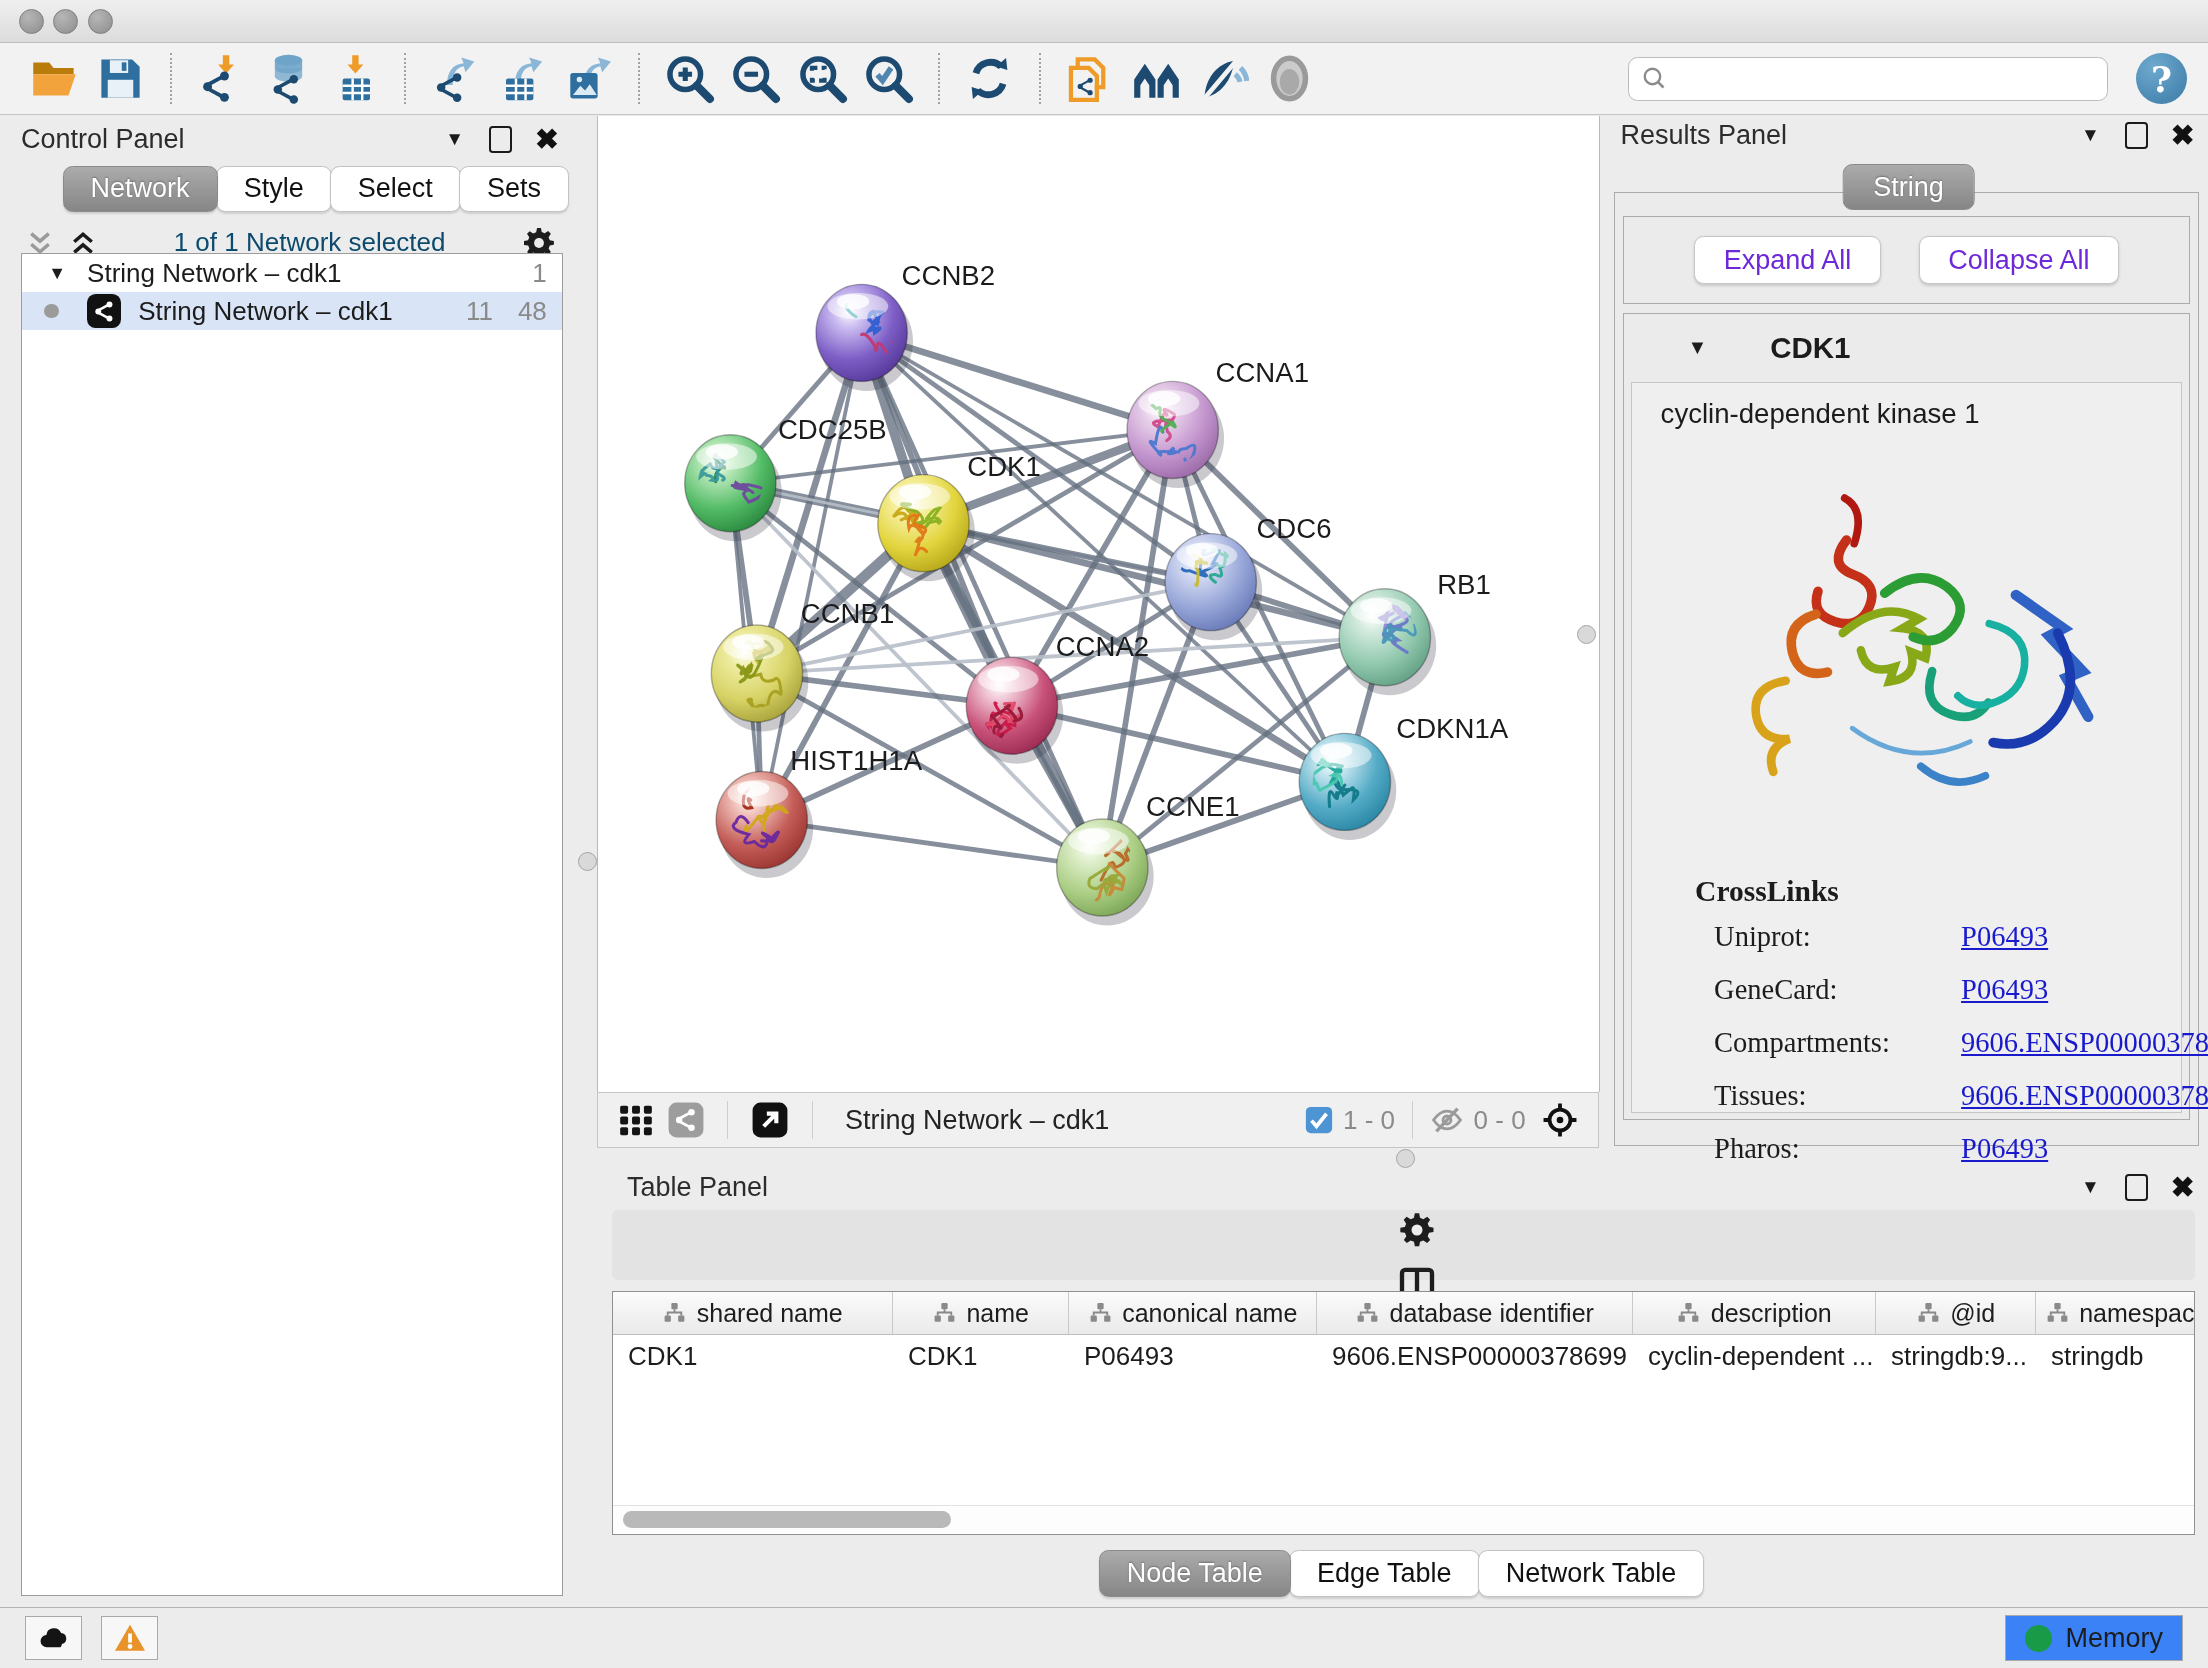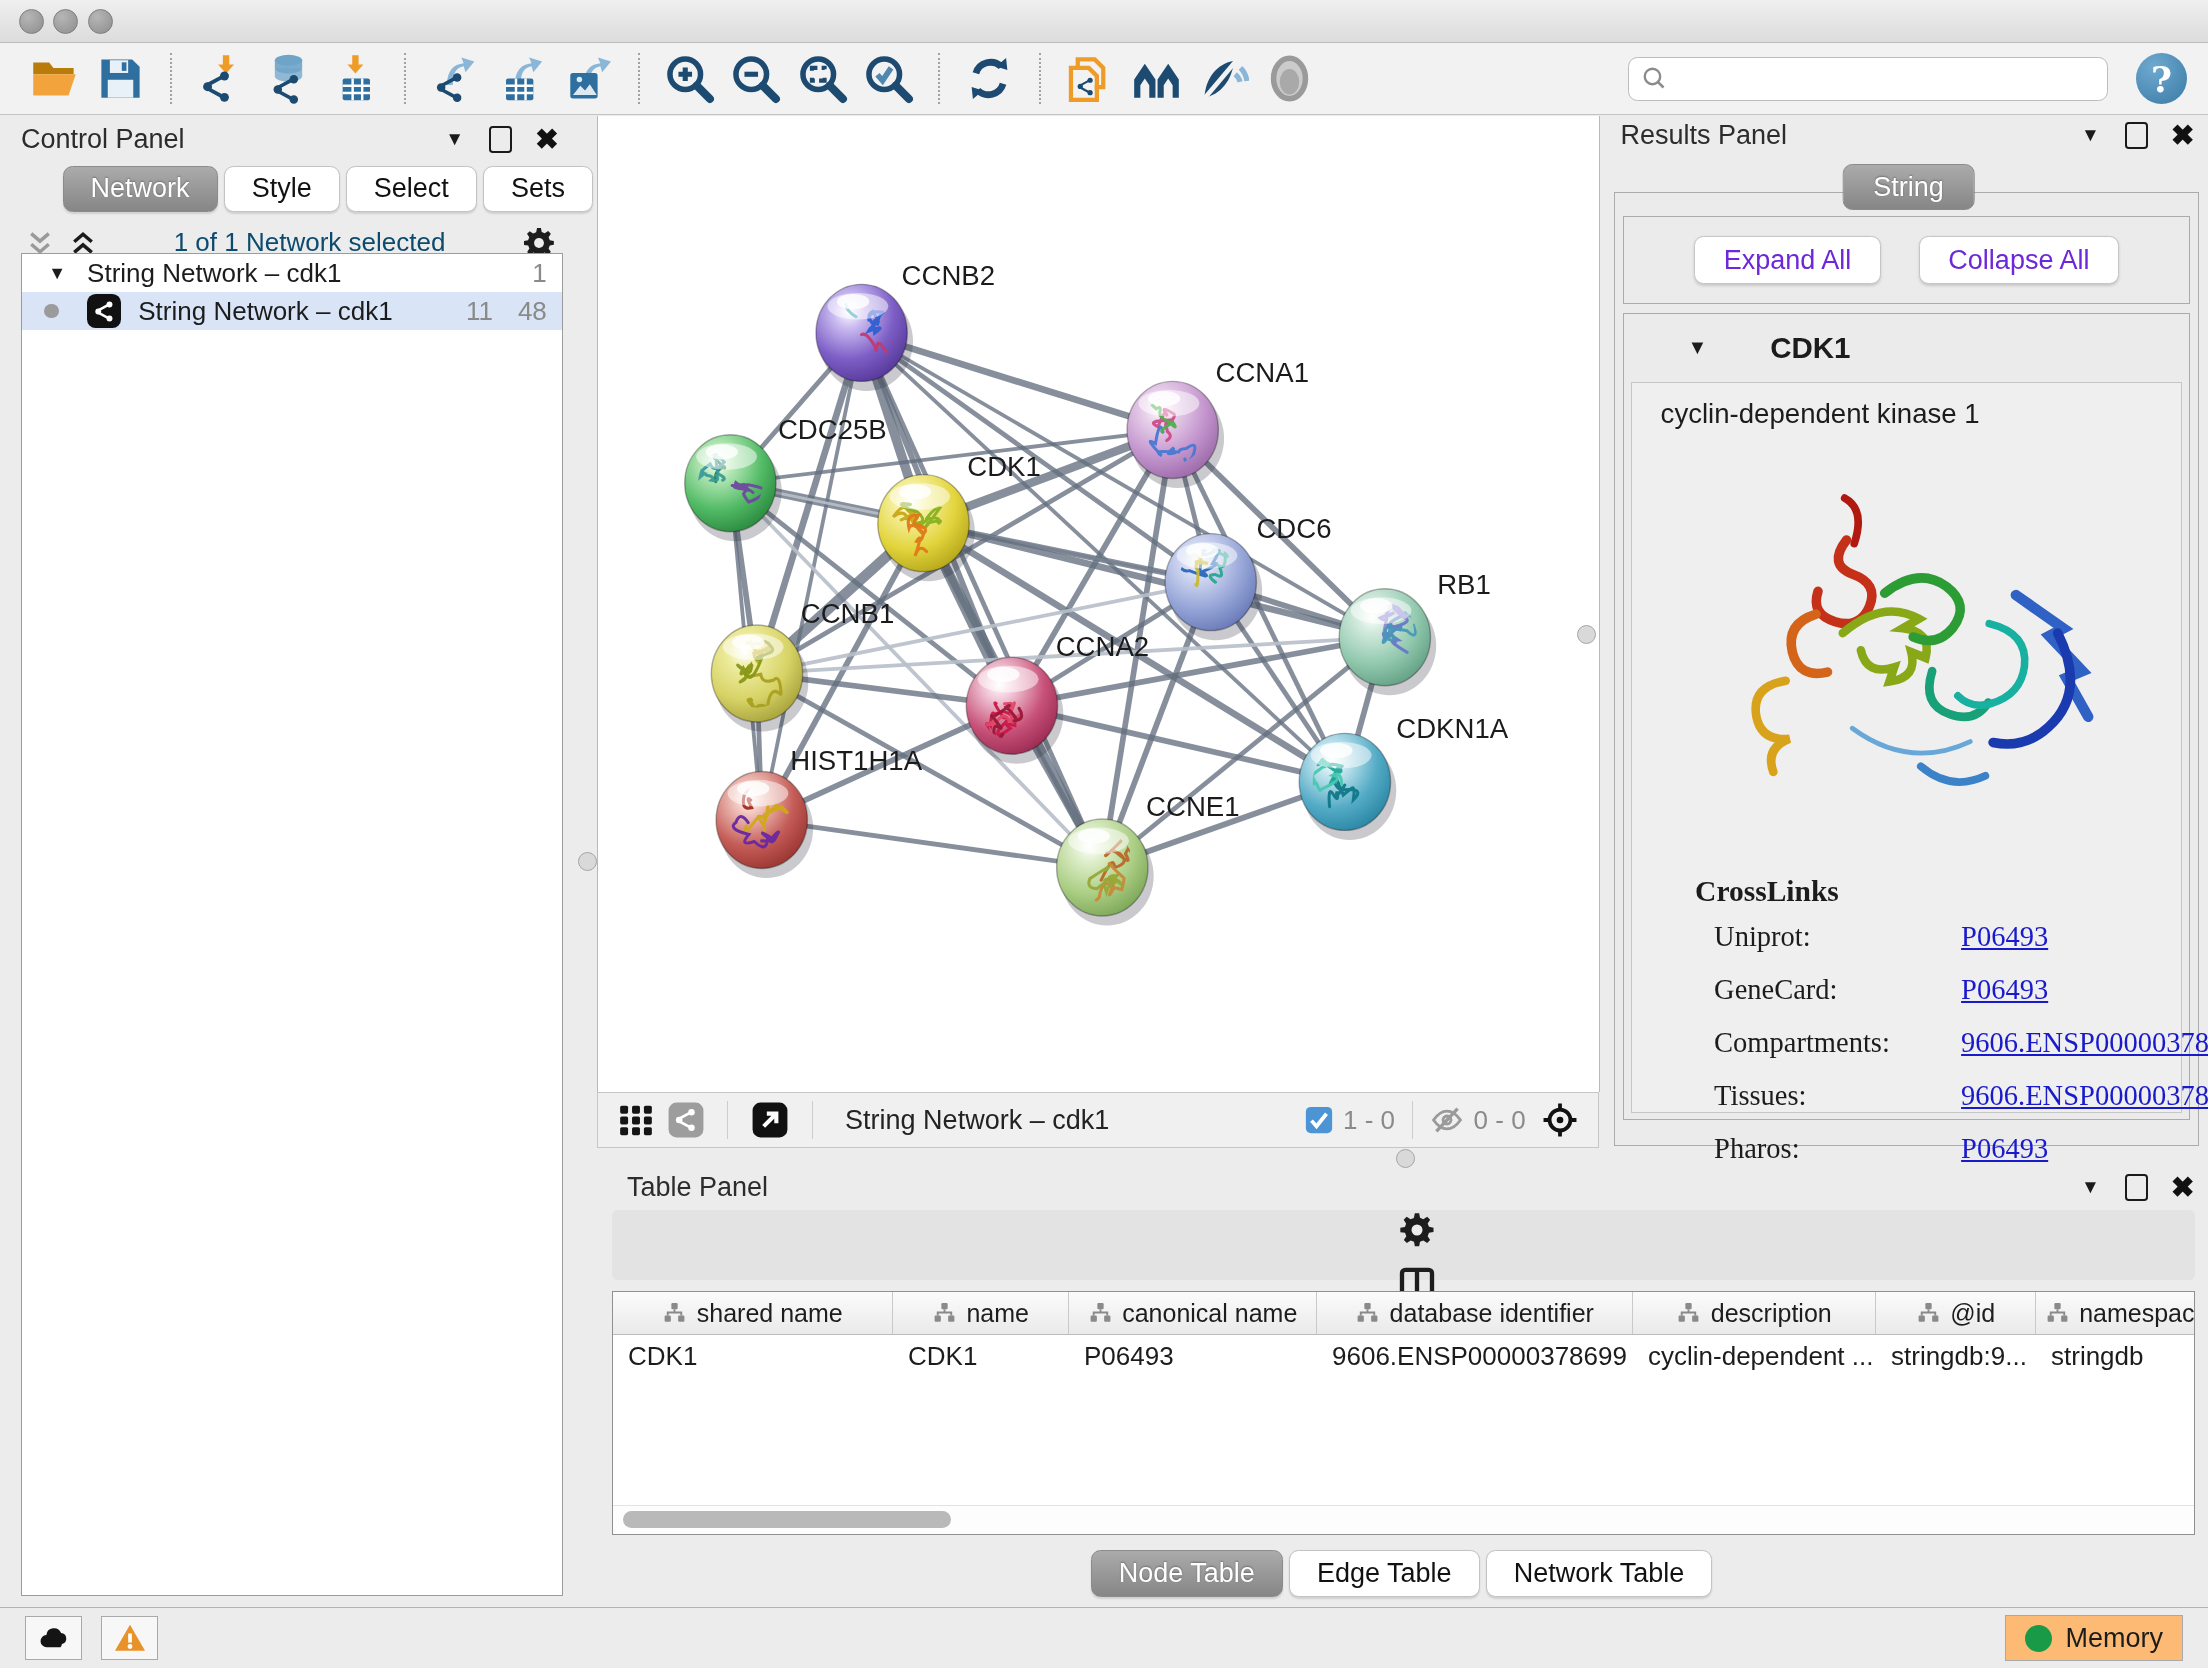--- a/index.html
+++ b/index.html
@@ -30,21 +30,21 @@
     font-size:36px;font-weight:bold;display:flex;align-items:center;justify-content:center;font-family:"DejaVu Serif",serif;}
 
   
   .phead{display:flex;align-items:center;font-size:27px;color:#2c2c2c;height:38px;}
   .phead .sp{flex:1;}
   .ph-caret{font-size:19px;color:#1a1a1a;margin-right:25px;}
   .ph-float{width:19px;height:23px;border:2.9px solid #1a1a1a;border-radius:3.8px;margin-right:23px;}
   .ph-close{font-size:28.5px;font-weight:bold;color:#111;line-height:1;}
 
   
-  .seg{display:flex;gap:8px;}
+  .seg{display:flex;}
   .seg .tab{font-size:27px;padding:6.7px 27px;background:#fff;border:1px solid #c3c3c3;
     color:#111;border-radius:9.5px;margin-left:-1.9px;position:relative;box-shadow:0 1.9px 1.9px rgba(0,0,0,.12);}
   .seg .tab.sel{background:linear-gradient(#ababab,#868686);color:#fff;border-color:#8b8b8b;
     text-shadow:0 -1px 1.9px rgba(0,0,0,.3);z-index:2;}
 
   
   .cp{position:absolute;left:11.4px;top:120px;width:559px;height:1480px;}
   .cp .phead{padding:0 11.4px 0 9.5px;}
   .cp-tabs{margin:7.6px 0 0 53px;}
   .cp-sub{display:flex;align-items:center;height:46px;margin-top:7.6px;padding:0 13.3px;}
@@ -114,21 +114,21 @@
   .hscroll{position:absolute;left:0;right:0;bottom:0;height:28.5px;border-top:1px solid #e2e2e2;background:#fdfdfd;}
   .hthumb{position:absolute;left:9.5px;top:5.7px;width:328px;height:17px;border-radius:8.6px;background:#b9b9b9;}
   .tp-tabs{display:flex;justify-content:center;margin-top:15px;}
 
   
   .statusbar{position:absolute;left:0;right:0;bottom:0;height:61px;background:#ececec;
     border-top:1.9px solid #b3b3b3;display:flex;align-items:center;padding:0 25px;gap:19px;box-sizing:border-box;}
   .sb-btn{width:57px;height:44px;background:#f7f7f7;border:1.9px solid #a9a9a9;display:flex;
     align-items:center;justify-content:center;padding:0;}
   .sb-btn svg{width:34px;height:34px;}
-  .memory{margin-left:auto;height:46px;background:#fdba74;border:1.9px solid #a9a9a9;display:flex;
+  .memory{margin-left:auto;height:46px;background:#3b82f6;border:1.9px solid #a9a9a9;display:flex;
     align-items:center;gap:13.3px;padding:0 19px;font-size:27px;box-sizing:border-box;}
   .memdot{width:27px;height:27px;border-radius:50%;}
 
   .knob{position:absolute;width:19px;height:19px;border-radius:50%;background:#d9d9d9;border:1px solid #a5a5a5;box-sizing:border-box;}
 </style>
 </head>
 <body>
 
 <svg width="0" height="0" style="position:absolute">
   <defs>

